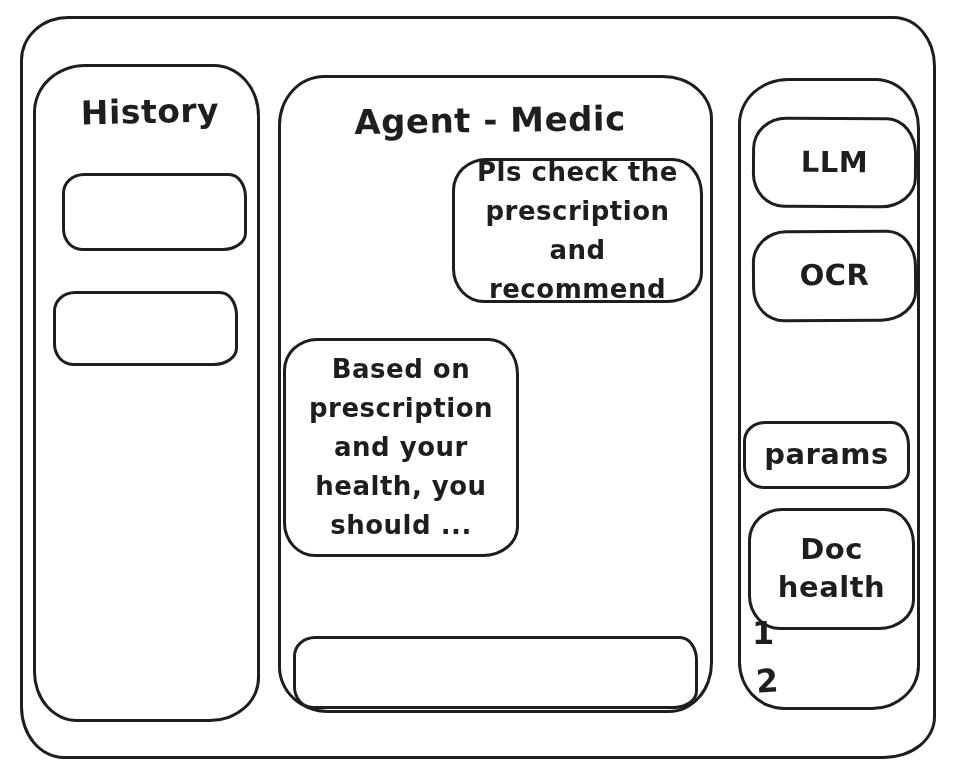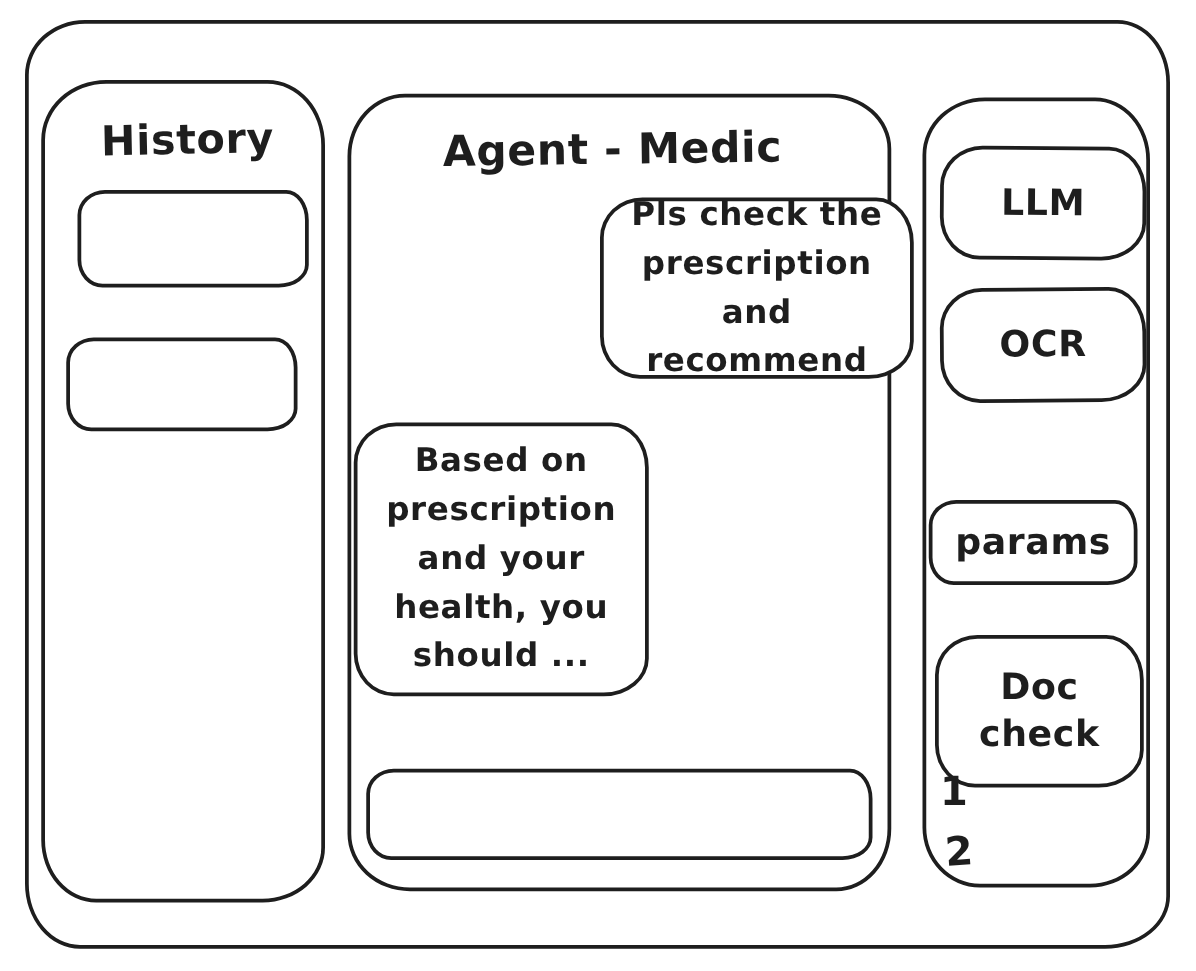--- a/index.html
+++ b/index.html
@@ -17,21 +17,21 @@
     border: 3px solid #1e1e1e;
     background: #ffffff;
     box-sizing: border-box;
     position: absolute;
   }
   
   .wob-a { border-radius: 48px 42px 52px 44px / 44px 50px 42px 52px; }
   .wob-b { border-radius: 52px 46px 50px 44px / 48px 52px 44px 50px; }
   .wob-c { border-radius: 46px 50px 44px 50px / 50px 44px 50px 46px; }
   .wob-d { border-radius: 50px 44px 48px 46px / 46px 50px 44px 48px; }
-  .wob-e { border-radius: 22px 18px 24px 20px / 20px 24px 18px 22px; }
+  .wob-e { border-radius: 22px 18px 24px 20px / 20px 24px 18px 22px; margin-top: 21px; }
   .wob-f { border-radius: 34px 30px 36px 32px / 32px 36px 30px 34px; }
 
   .hand {
     font-family: "DejaVu Sans", sans-serif;
     font-weight: 700;
     letter-spacing: 0.5px;
     color: #1e1e1e;
   }
 
   
@@ -50,21 +50,21 @@
   .chat-panel { left: 278px; top: 75px; width: 435px; height: 638px; }
   .chat-title {
     position: absolute; left: 340px; top: 100px; width: 300px;
     font-size: 34px; text-align: center; transform: rotate(-0.8deg);
   }
   .bubble {
     display: flex; align-items: center; justify-content: center;
     text-align: center; font-size: 26px; line-height: 1.5;
     padding: 8px 12px;
   }
-  .bubble-user { left: 452px; top: 158px; width: 251px; height: 145px; margin-left: 28px; }
+  .bubble-user { left: 452px; top: 158px; width: 251px; height: 145px; }
   .bubble-agent { left: 283px; top: 338px; width: 236px; height: 219px; }
   .chat-input {
     left: 293px; top: 615px; width: 405px; height: 73px;
     border: 3px solid #1e1e1e; background: #fff; box-sizing: border-box;
     position: absolute; font-size: 24px; padding: 0 18px;
     font-family: "DejaVu Sans", sans-serif; color: #1e1e1e; outline: none;
   }
 
   
   .tools-panel { left: 738px; top: 78px; width: 182px; height: 632px; }
@@ -102,15 +102,15 @@
 <div class="sketch wob-c chat-panel"></div>
 <div class="hand chat-title">Agent - Medic</div>
 <div class="sketch wob-f bubble bubble-user hand">Pls check the prescription and recommend</div>
 <div class="sketch wob-f bubble bubble-agent hand">Based on prescription and your health, you should ...</div>
 <input class="chat-input wob-e" type="text" placeholder="" style="">
 
 <div class="sketch wob-d tools-panel"></div>
 <button class="tool-btn wob-f btn-llm">LLM</button>
 <button class="tool-btn wob-f btn-ocr">OCR</button>
 <button class="tool-btn wob-e btn-params">params</button>
-<button class="tool-btn wob-f btn-doc">Doc check</button>
+<button class="tool-btn wob-f btn-doc">Doc health</button>
 <div class="doc-num doc-num-1">1</div>
 <div class="doc-num doc-num-2">2</div>
 
 </body></html>

